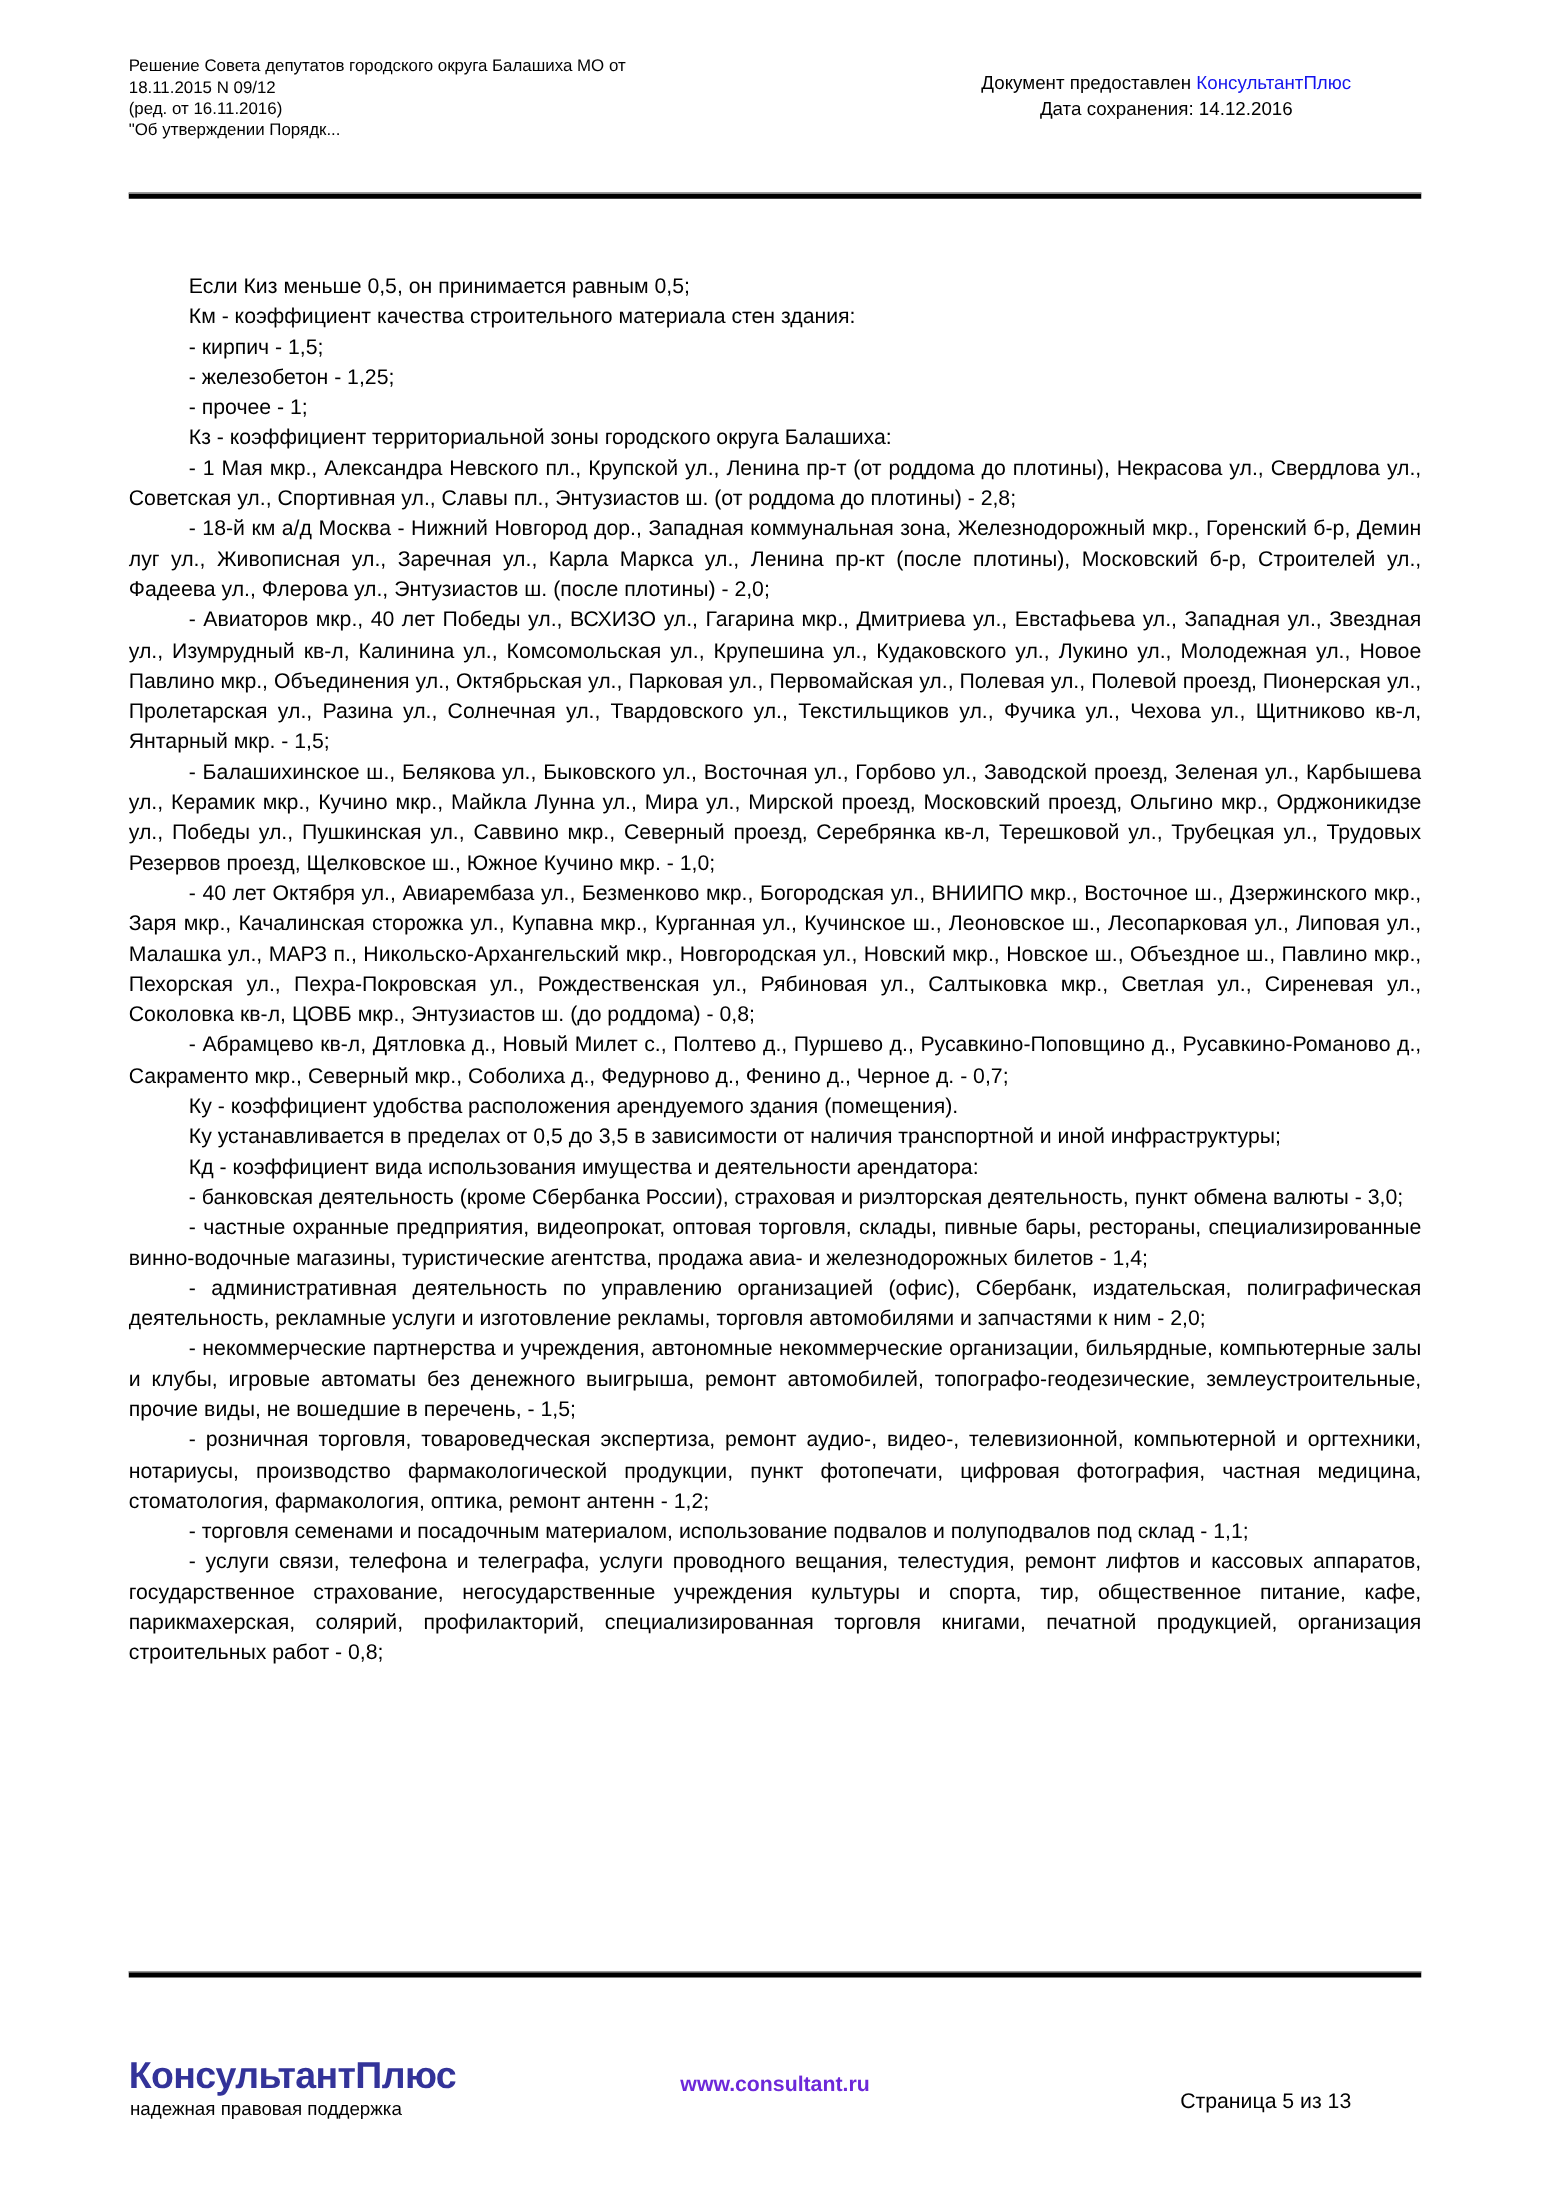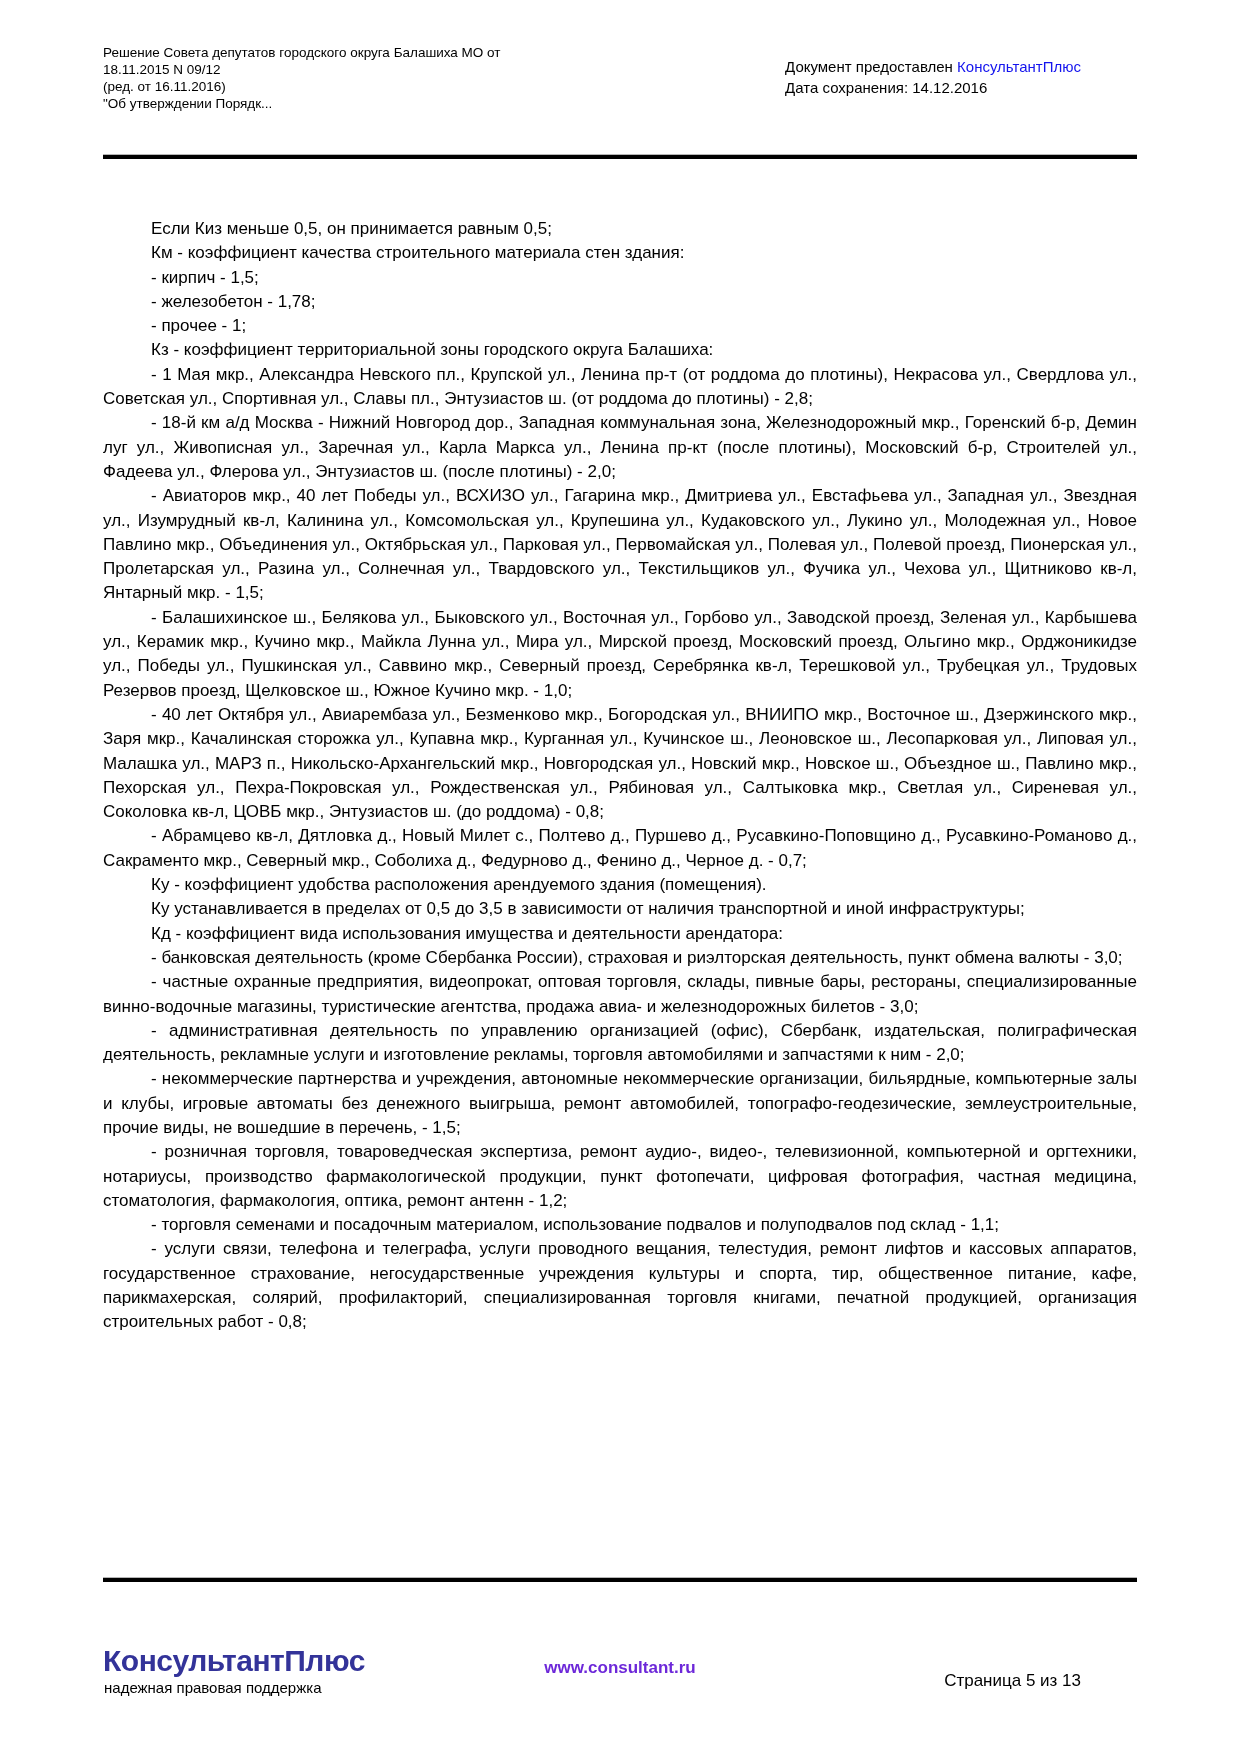--- a/index.html
+++ b/index.html
@@ -7,21 +7,21 @@
     position:relative; width:1184px; height:1754px; background:#ffffff;
     color:#000000; font-family:"Liberation Sans", sans-serif; overflow:hidden;
   }
   
   .header-left {
     position:absolute; left:103px; top:44px;
     font-size:13.5px; line-height:17px; color:#000;
   }
   .header-right {
     position:absolute; right:103px; top:56px;
-    font-size:15px; line-height:21px; text-align:left; color:#000;
+    font-size:15px; line-height:21px; text-align:center; color:#000;
   }
   .provider-link { color:#1414ee; text-decoration:none; cursor:pointer; }
   
   .rule {
     position:absolute; left:103px; width:1034px; height:4px;
     background:#000000; border-top:1px solid #b5b5b5;
   }
   .rule-top { top:154px; }
   .rule-bottom { top:1577px; }
   
@@ -64,34 +64,34 @@
     <div><span>Документ предоставлен </span><a class="provider-link">КонсультантПлюс</a></div>
     <div>Дата сохранения: 14.12.2016</div>
   </div>
 
   <div class="rule rule-top"></div>
 
   <div class="body-text">
       <p class="para">Если Киз меньше 0,5, он принимается равным 0,5;</p>
       <p class="para">Км - коэффициент качества строительного материала стен здания:</p>
       <p class="para">- кирпич - 1,5;</p>
-      <p class="para">- железобетон - 1,78;</p>
+      <p class="para">- железобетон - 1,25;</p>
       <p class="para">- прочее - 1;</p>
       <p class="para">Кз - коэффициент территориальной зоны городского округа Балашиха:</p>
       <p class="para">- 1 Мая мкр., Александра Невского пл., Крупской ул., Ленина пр-т (от роддома до плотины), Некрасова ул., Свердлова ул., Советская ул., Спортивная ул., Славы пл., Энтузиастов ш. (от роддома до плотины) - 2,8;</p>
       <p class="para">- 18-й км а/д Москва - Нижний Новгород дор., Западная коммунальная зона, Железнодорожный мкр., Горенский б-р, Демин луг ул., Живописная ул., Заречная ул., Карла Маркса ул., Ленина пр-кт (после плотины), Московский б-р, Строителей ул., Фадеева ул., Флерова ул., Энтузиастов ш. (после плотины) - 2,0;</p>
       <p class="para">- Авиаторов мкр., 40 лет Победы ул., ВСХИЗО ул., Гагарина мкр., Дмитриева ул., Евстафьева ул., Западная ул., Звездная ул., Изумрудный кв-л, Калинина ул., Комсомольская ул., Крупешина ул., Кудаковского ул., Лукино ул., Молодежная ул., Новое Павлино мкр., Объединения ул., Октябрьская ул., Парковая ул., Первомайская ул., Полевая ул., Полевой проезд, Пионерская ул., Пролетарская ул., Разина ул., Солнечная ул., Твардовского ул., Текстильщиков ул., Фучика ул., Чехова ул., Щитниково кв-л, Янтарный мкр. - 1,5;</p>
       <p class="para">- Балашихинское ш., Белякова ул., Быковского ул., Восточная ул., Горбово ул., Заводской проезд, Зеленая ул., Карбышева ул., Керамик мкр., Кучино мкр., Майкла Лунна ул., Мира ул., Мирской проезд, Московский проезд, Ольгино мкр., Орджоникидзе ул., Победы ул., Пушкинская ул., Саввино мкр., Северный проезд, Серебрянка кв-л, Терешковой ул., Трубецкая ул., Трудовых Резервов проезд, Щелковское ш., Южное Кучино мкр. - 1,0;</p>
       <p class="para">- 40 лет Октября ул., Авиарембаза ул., Безменково мкр., Богородская ул., ВНИИПО мкр., Восточное ш., Дзержинского мкр., Заря мкр., Качалинская сторожка ул., Купавна мкр., Курганная ул., Кучинское ш., Леоновское ш., Лесопарковая ул., Липовая ул., Малашка ул., МАРЗ п., Никольско-Архангельский мкр., Новгородская ул., Новский мкр., Новское ш., Объездное ш., Павлино мкр., Пехорская ул., Пехра-Покровская ул., Рождественская ул., Рябиновая ул., Салтыковка мкр., Светлая ул., Сиреневая ул., Соколовка кв-л, ЦОВБ мкр., Энтузиастов ш. (до роддома) - 0,8;</p>
       <p class="para">- Абрамцево кв-л, Дятловка д., Новый Милет с., Полтево д., Пуршево д., Русавкино-Поповщино д., Русавкино-Романово д., Сакраменто мкр., Северный мкр., Соболиха д., Федурново д., Фенино д., Черное д. - 0,7;</p>
       <p class="para">Ку - коэффициент удобства расположения арендуемого здания (помещения).</p>
       <p class="para">Ку устанавливается в пределах от 0,5 до 3,5 в зависимости от наличия транспортной и иной инфраструктуры;</p>
       <p class="para">Кд - коэффициент вида использования имущества и деятельности арендатора:</p>
       <p class="para">- банковская деятельность (кроме Сбербанка России), страховая и риэлторская деятельность, пункт обмена валюты - 3,0;</p>
-      <p class="para">- частные охранные предприятия, видеопрокат, оптовая торговля, склады, пивные бары, рестораны, специализированные винно-водочные магазины, туристические агентства, продажа авиа- и железнодорожных билетов - 3,0;</p>
+      <p class="para">- частные охранные предприятия, видеопрокат, оптовая торговля, склады, пивные бары, рестораны, специализированные винно-водочные магазины, туристические агентства, продажа авиа- и железнодорожных билетов - 1,4;</p>
       <p class="para">- административная деятельность по управлению организацией (офис), Сбербанк, издательская, полиграфическая деятельность, рекламные услуги и изготовление рекламы, торговля автомобилями и запчастями к ним - 2,0;</p>
       <p class="para">- некоммерческие партнерства и учреждения, автономные некоммерческие организации, бильярдные, компьютерные залы и клубы, игровые автоматы без денежного выигрыша, ремонт автомобилей, топографо-геодезические, землеустроительные, прочие виды, не вошедшие в перечень, - 1,5;</p>
       <p class="para">- розничная торговля, товароведческая экспертиза, ремонт аудио-, видео-, телевизионной, компьютерной и оргтехники, нотариусы, производство фармакологической продукции, пункт фотопечати, цифровая фотография, частная медицина, стоматология, фармакология, оптика, ремонт антенн - 1,2;</p>
       <p class="para">- торговля семенами и посадочным материалом, использование подвалов и полуподвалов под склад - 1,1;</p>
       <p class="para">- услуги связи, телефона и телеграфа, услуги проводного вещания, телестудия, ремонт лифтов и кассовых аппаратов, государственное страхование, негосударственные учреждения культуры и спорта, тир, общественное питание, кафе, парикмахерская, солярий, профилакторий, специализированная торговля книгами, печатной продукцией, организация строительных работ - 0,8;</p>
     </div>
 
   <div class="rule rule-bottom"></div>
 
   <div class="logo">КонсультантПлюс</div>

